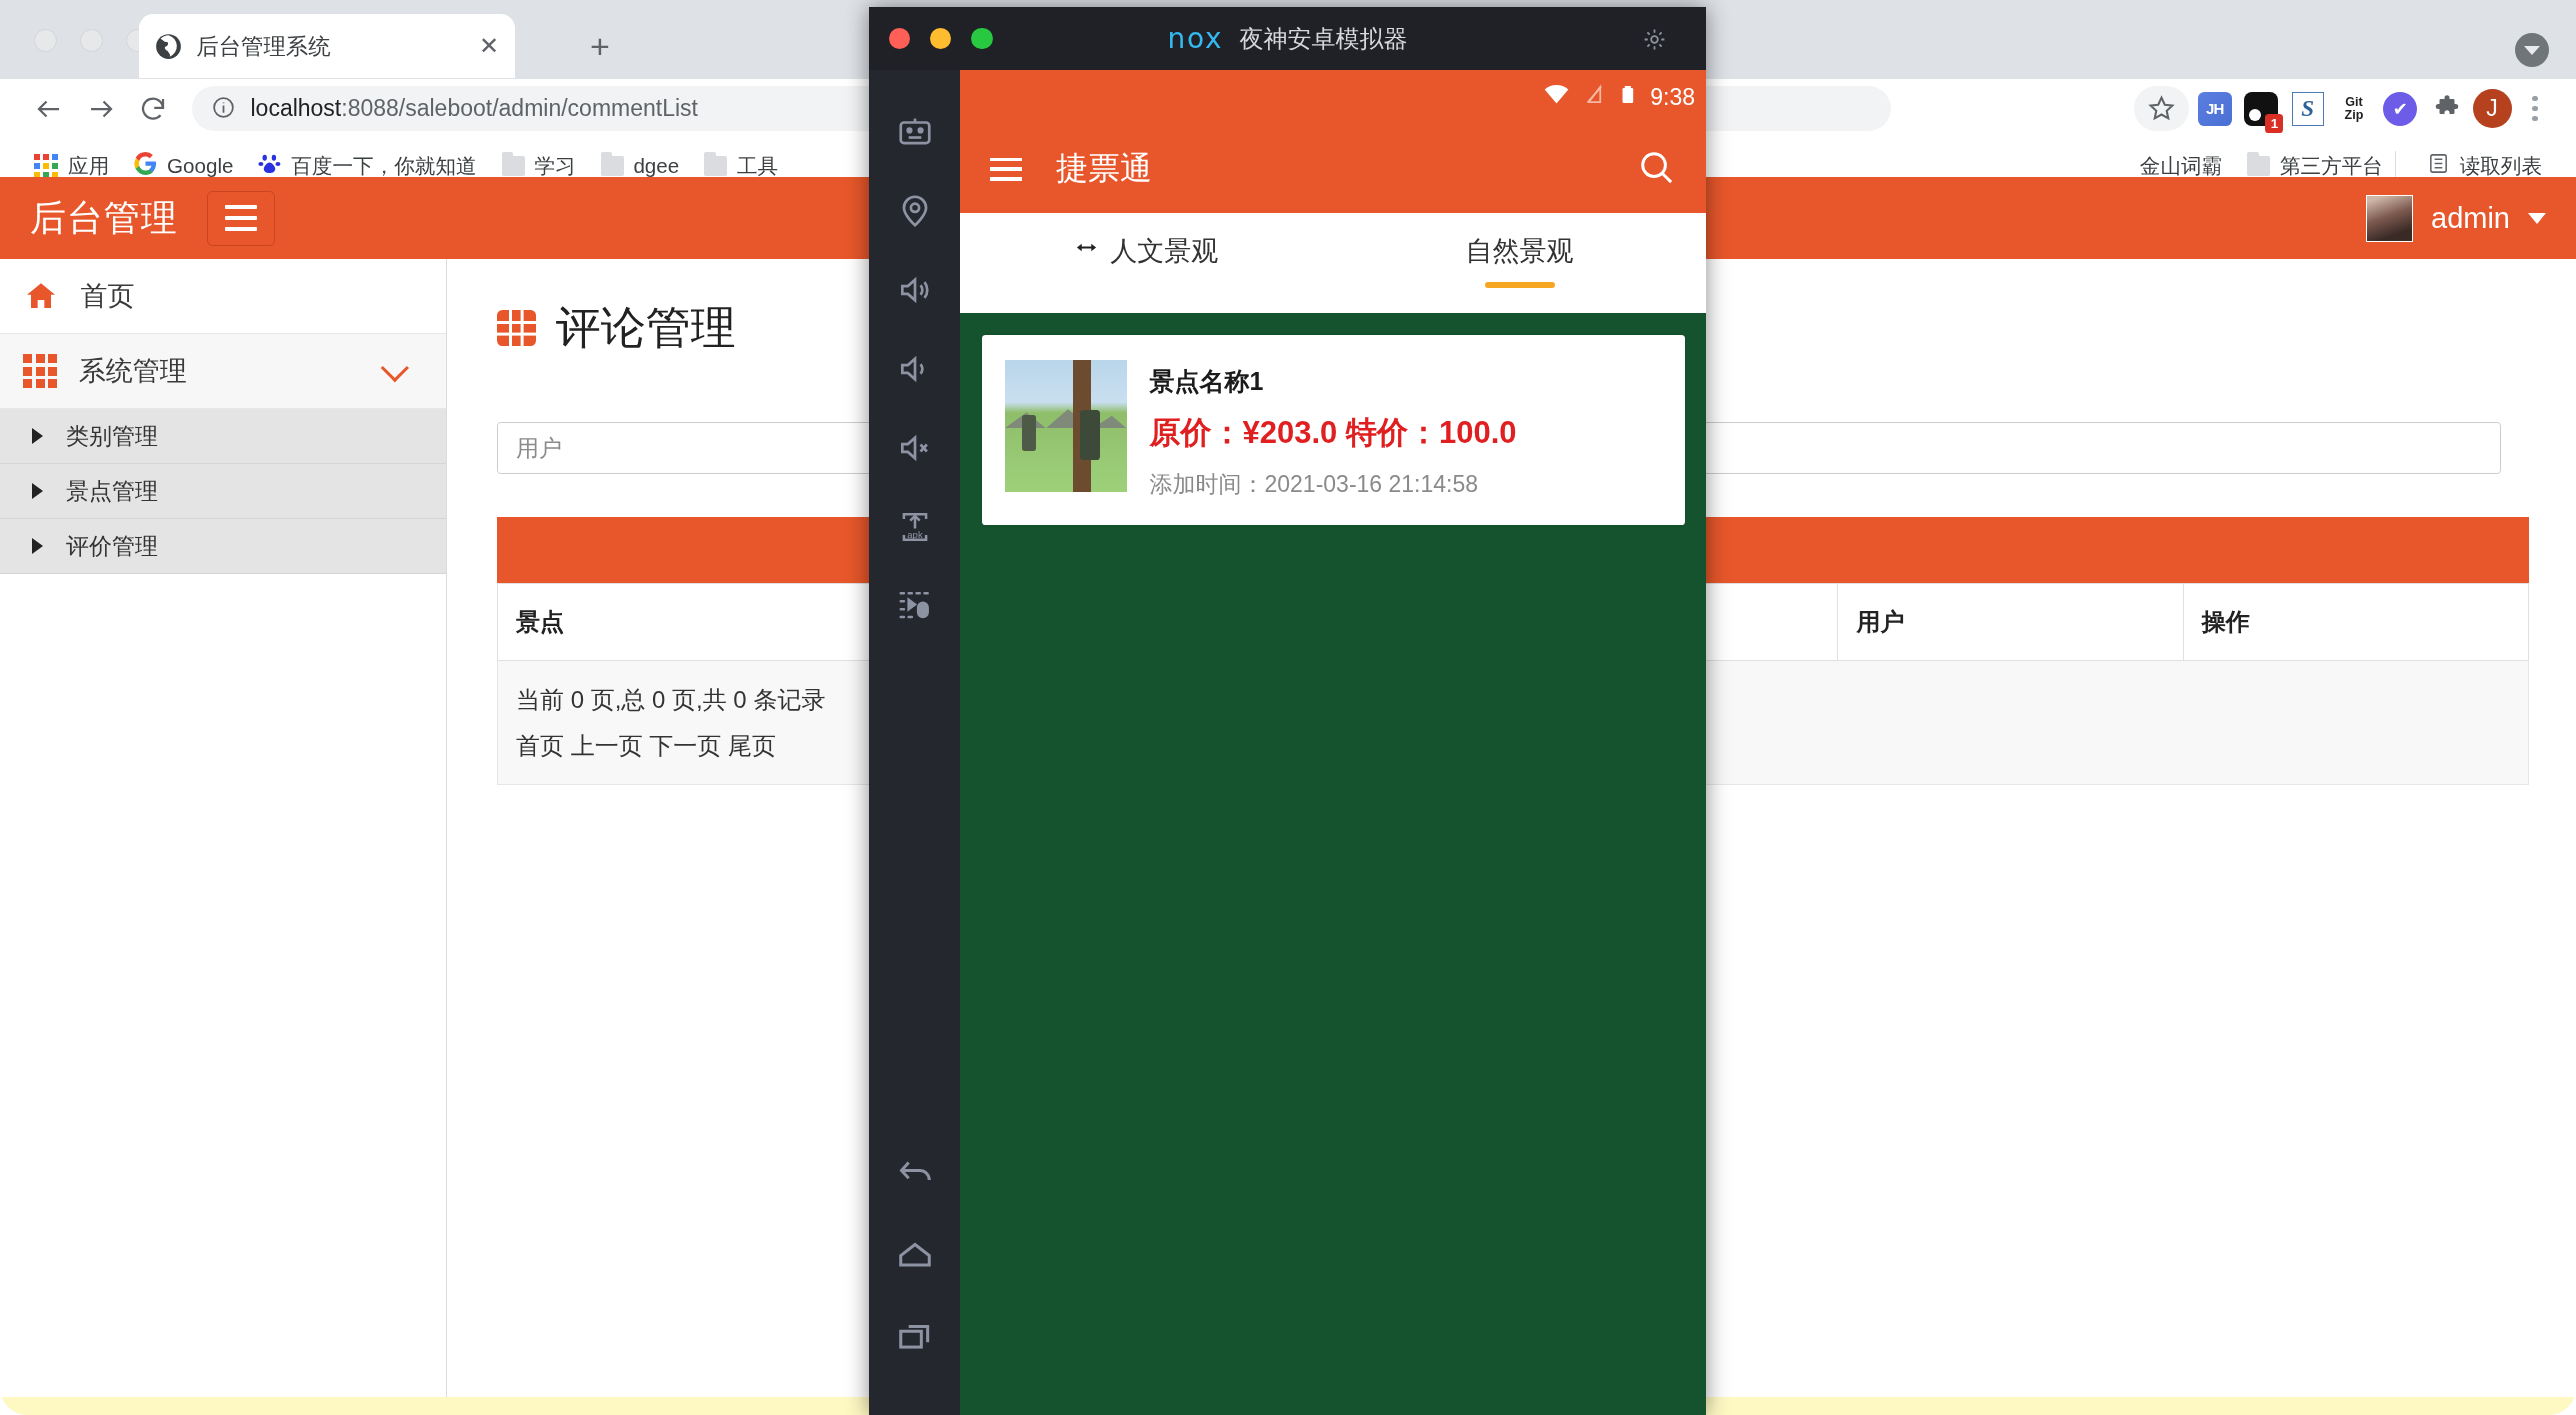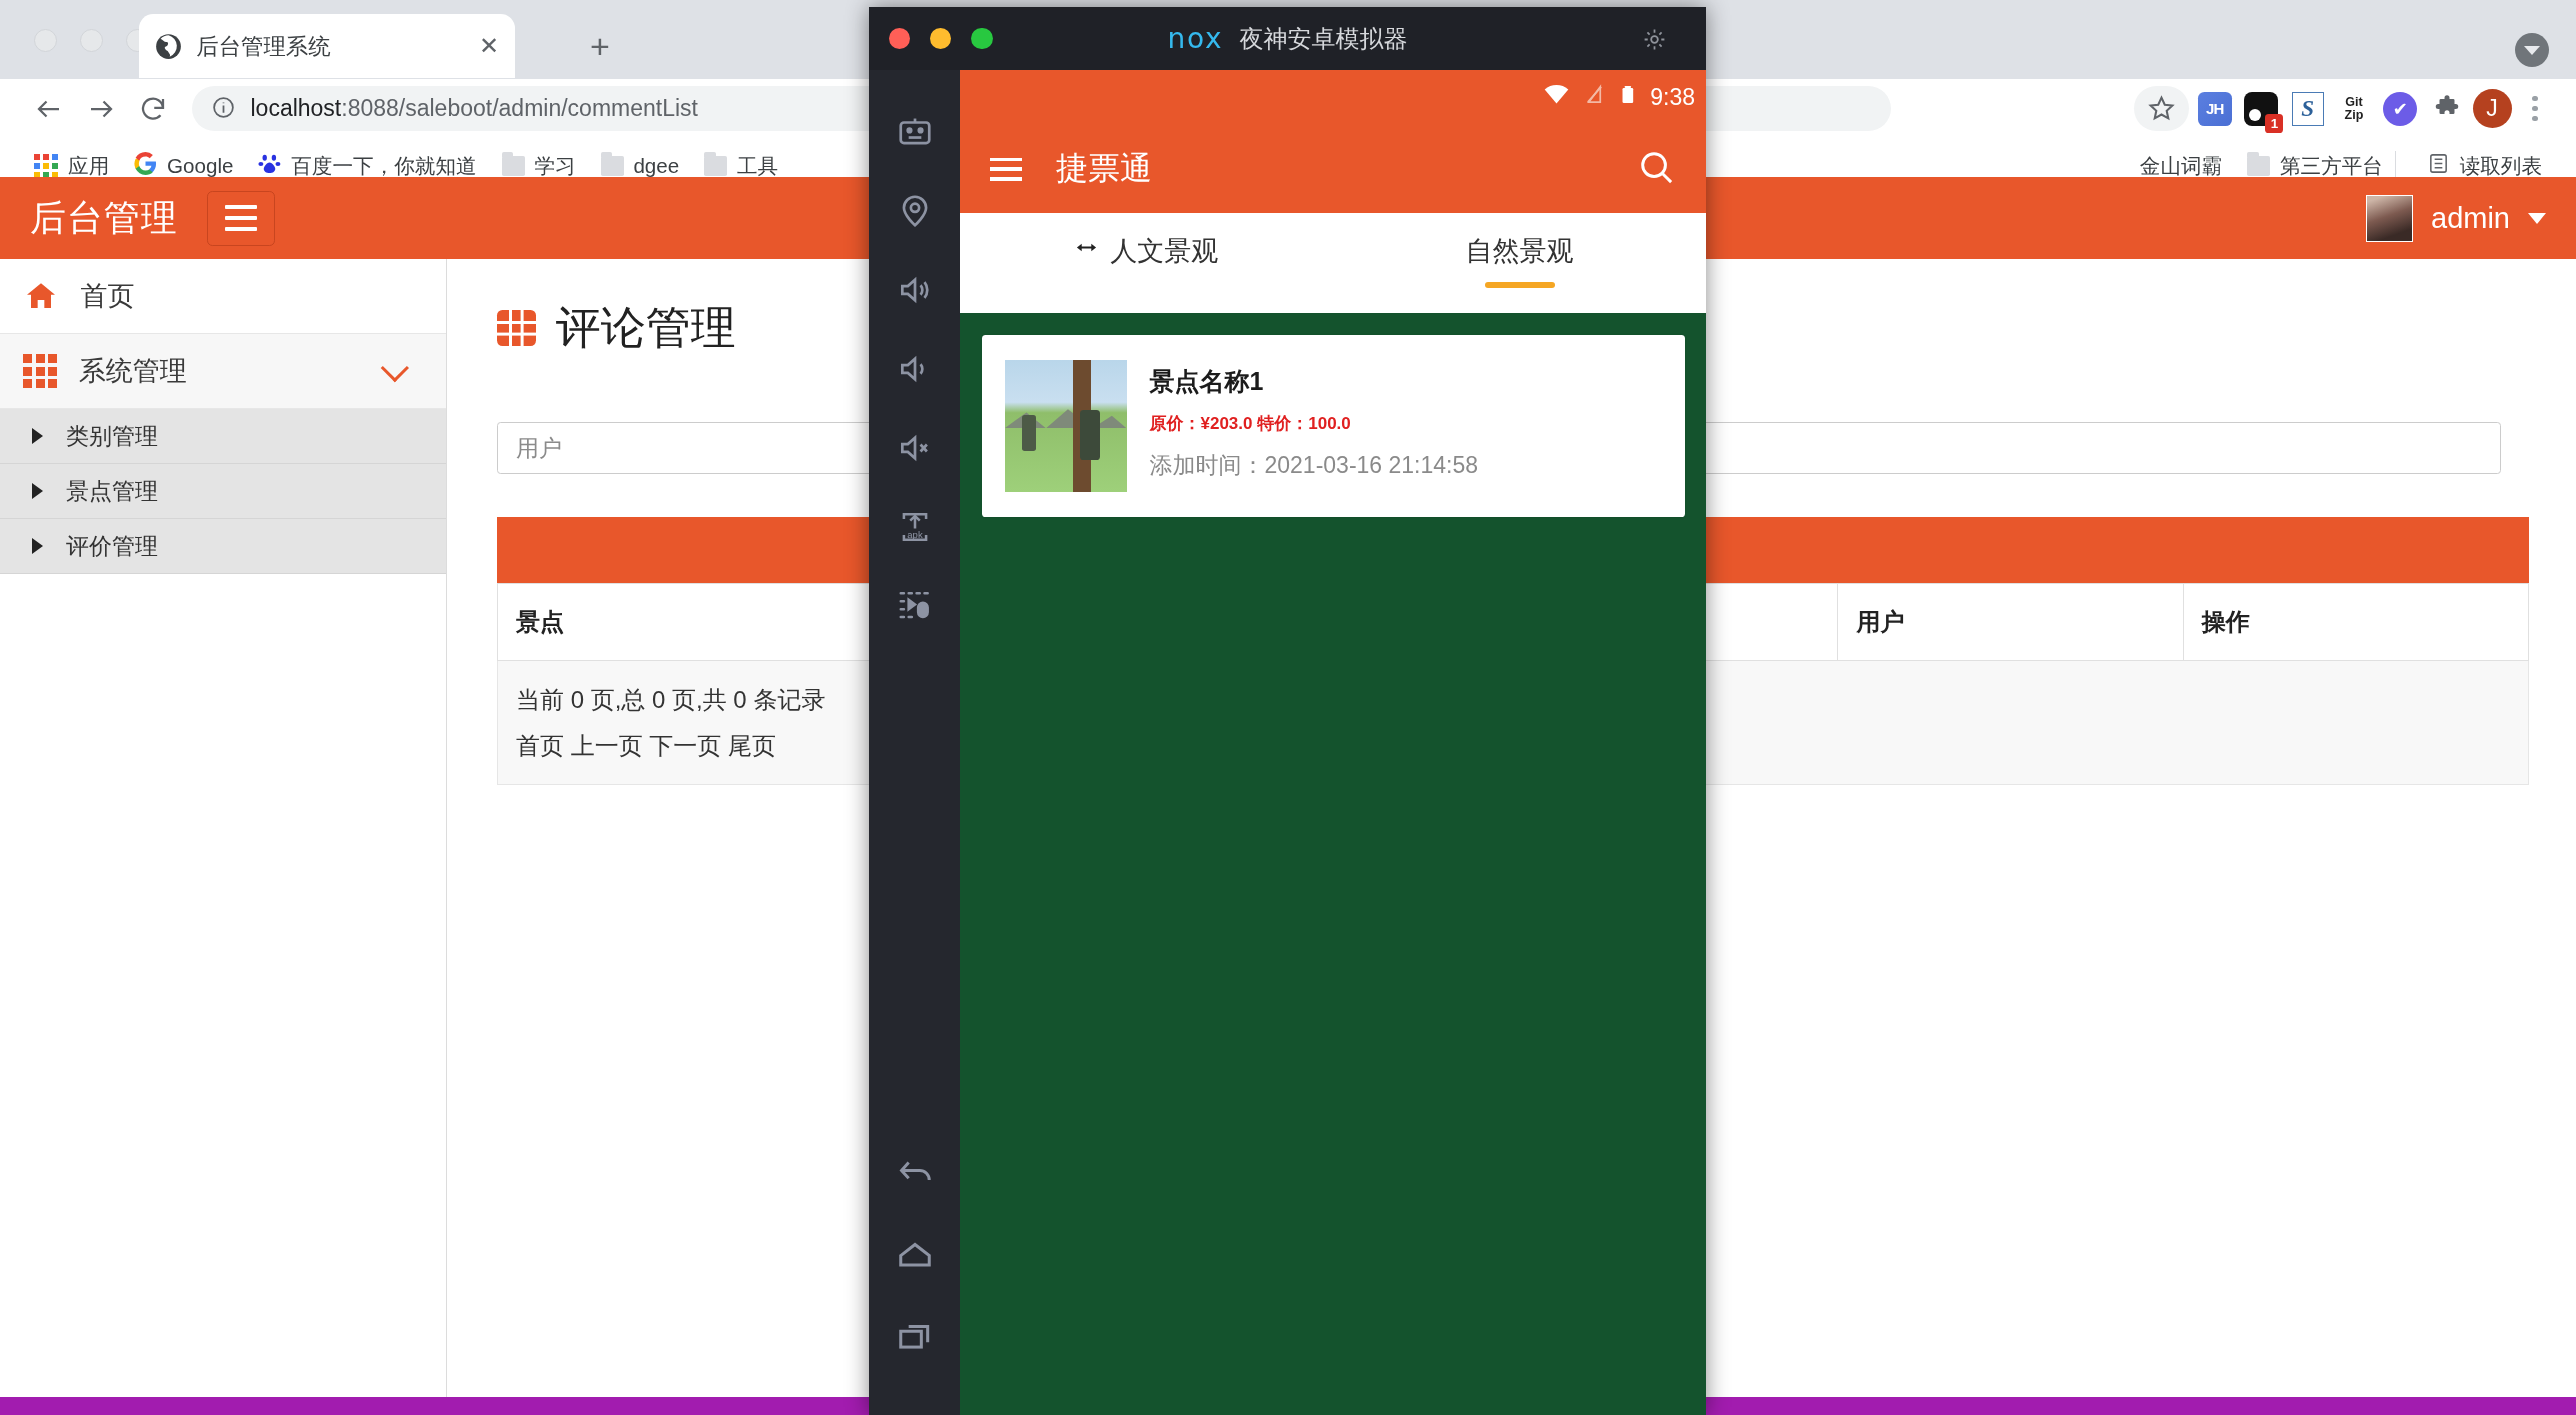--- a/index.html
+++ b/index.html
@@ -5,21 +5,21 @@
   * { box-sizing: border-box; margin: 0; padding: 0; }
   html, body {
     width: 2576px; height: 1415px;
     font-family: "Liberation Sans", "DejaVu Sans", sans-serif;
     overflow: hidden;
     background: #ffffff;
   }
   #root { position: relative; width: 2576px; height: 1415px; }
 
   
-  .browser { position: absolute; inset: 0; background: #a21caf; }
+  .browser { position: absolute; inset: 0; background: #fef9c3; border-radius: 27px; }
 
   .tabstrip { position: relative; height: 79px; background: #dee1e6; }
   .win-dots { position: absolute; left: 34px; top: 29px; display: flex; gap: 23px; }
   .win-dot { width: 23px; height: 23px; border-radius: 50%; background: #e6e8ea; border: 0.9px solid #d2d5d9; }
 
   .tab {
     position: absolute; left: 139px; top: 14.3px; width: 376px; height: 64px;
     background: #fff; border-radius: 14.3px 14.3px 0 0;
     display: flex; align-items: center; padding: 0 16px; gap: 14.3px;
   }
@@ -129,21 +129,21 @@
   .tab-i .ind { position: absolute; bottom: 0; left: 50%; transform: translateX(-50%); width: 70px; height: 6.3px; background: #f5a623; border-radius: 3.6px; }
   .phone-content { flex: 1 1 auto; background: #14532d; padding: 21.5px 21.5px 0; margin-top: 25px; }
   .card { background: #fff; border-radius: 3.6px; padding: 25px 23px; display: flex; gap: 23px; box-shadow: 0 0.9px 2.7px rgba(0,0,0,.08); }
   .card-img { width: 122px; height: 132px; flex: 0 0 auto; background: linear-gradient(#b9d6ea 0%, #c9dff0 32%, #8fbe6a 40%, #9ed07a 100%); position: relative; overflow: hidden; }
   .card-img .trunk { position:absolute; left: 56%; top: 0; width: 18px; height: 100%; background: #6d4b2f; }
   .card-img .mtn { position:absolute; left:0; top:36%; width:100%; height: 16%; background: #7f8a7a; clip-path: polygon(0 100%, 18% 25%, 34% 100%, 52% 10%, 72% 100%, 88% 40%, 100% 100%); }
   .card-img .fig { position:absolute; left: 62%; top: 38%; width: 19.7px; height: 50px; background: #3d4a3a; border-radius: 3.6px; }
   .card-img .fig2 { position:absolute; left: 14%; top: 42%; width: 14.3px; height: 36px; background: #4d5a47; border-radius: 2.7px; }
   .card-body { display: flex; flex-direction: column; gap: 14.3px; padding-top: 5.4px; }
   .card-name { font-size: 25px; color: #1b1b1b; font-weight: bold; }
-  .card-price { font-size: 17px; color: #e02020; font-weight: bold; }
+  .card-price { font-size: 31px; color: #e02020; font-weight: bold; }
   .card-time { font-size: 23px; color: #8a8a8a; }
 </style>
 </head>
 <body>
 
 <div id="root">
 
   <div class="browser">
 
     <div class="tabstrip">

